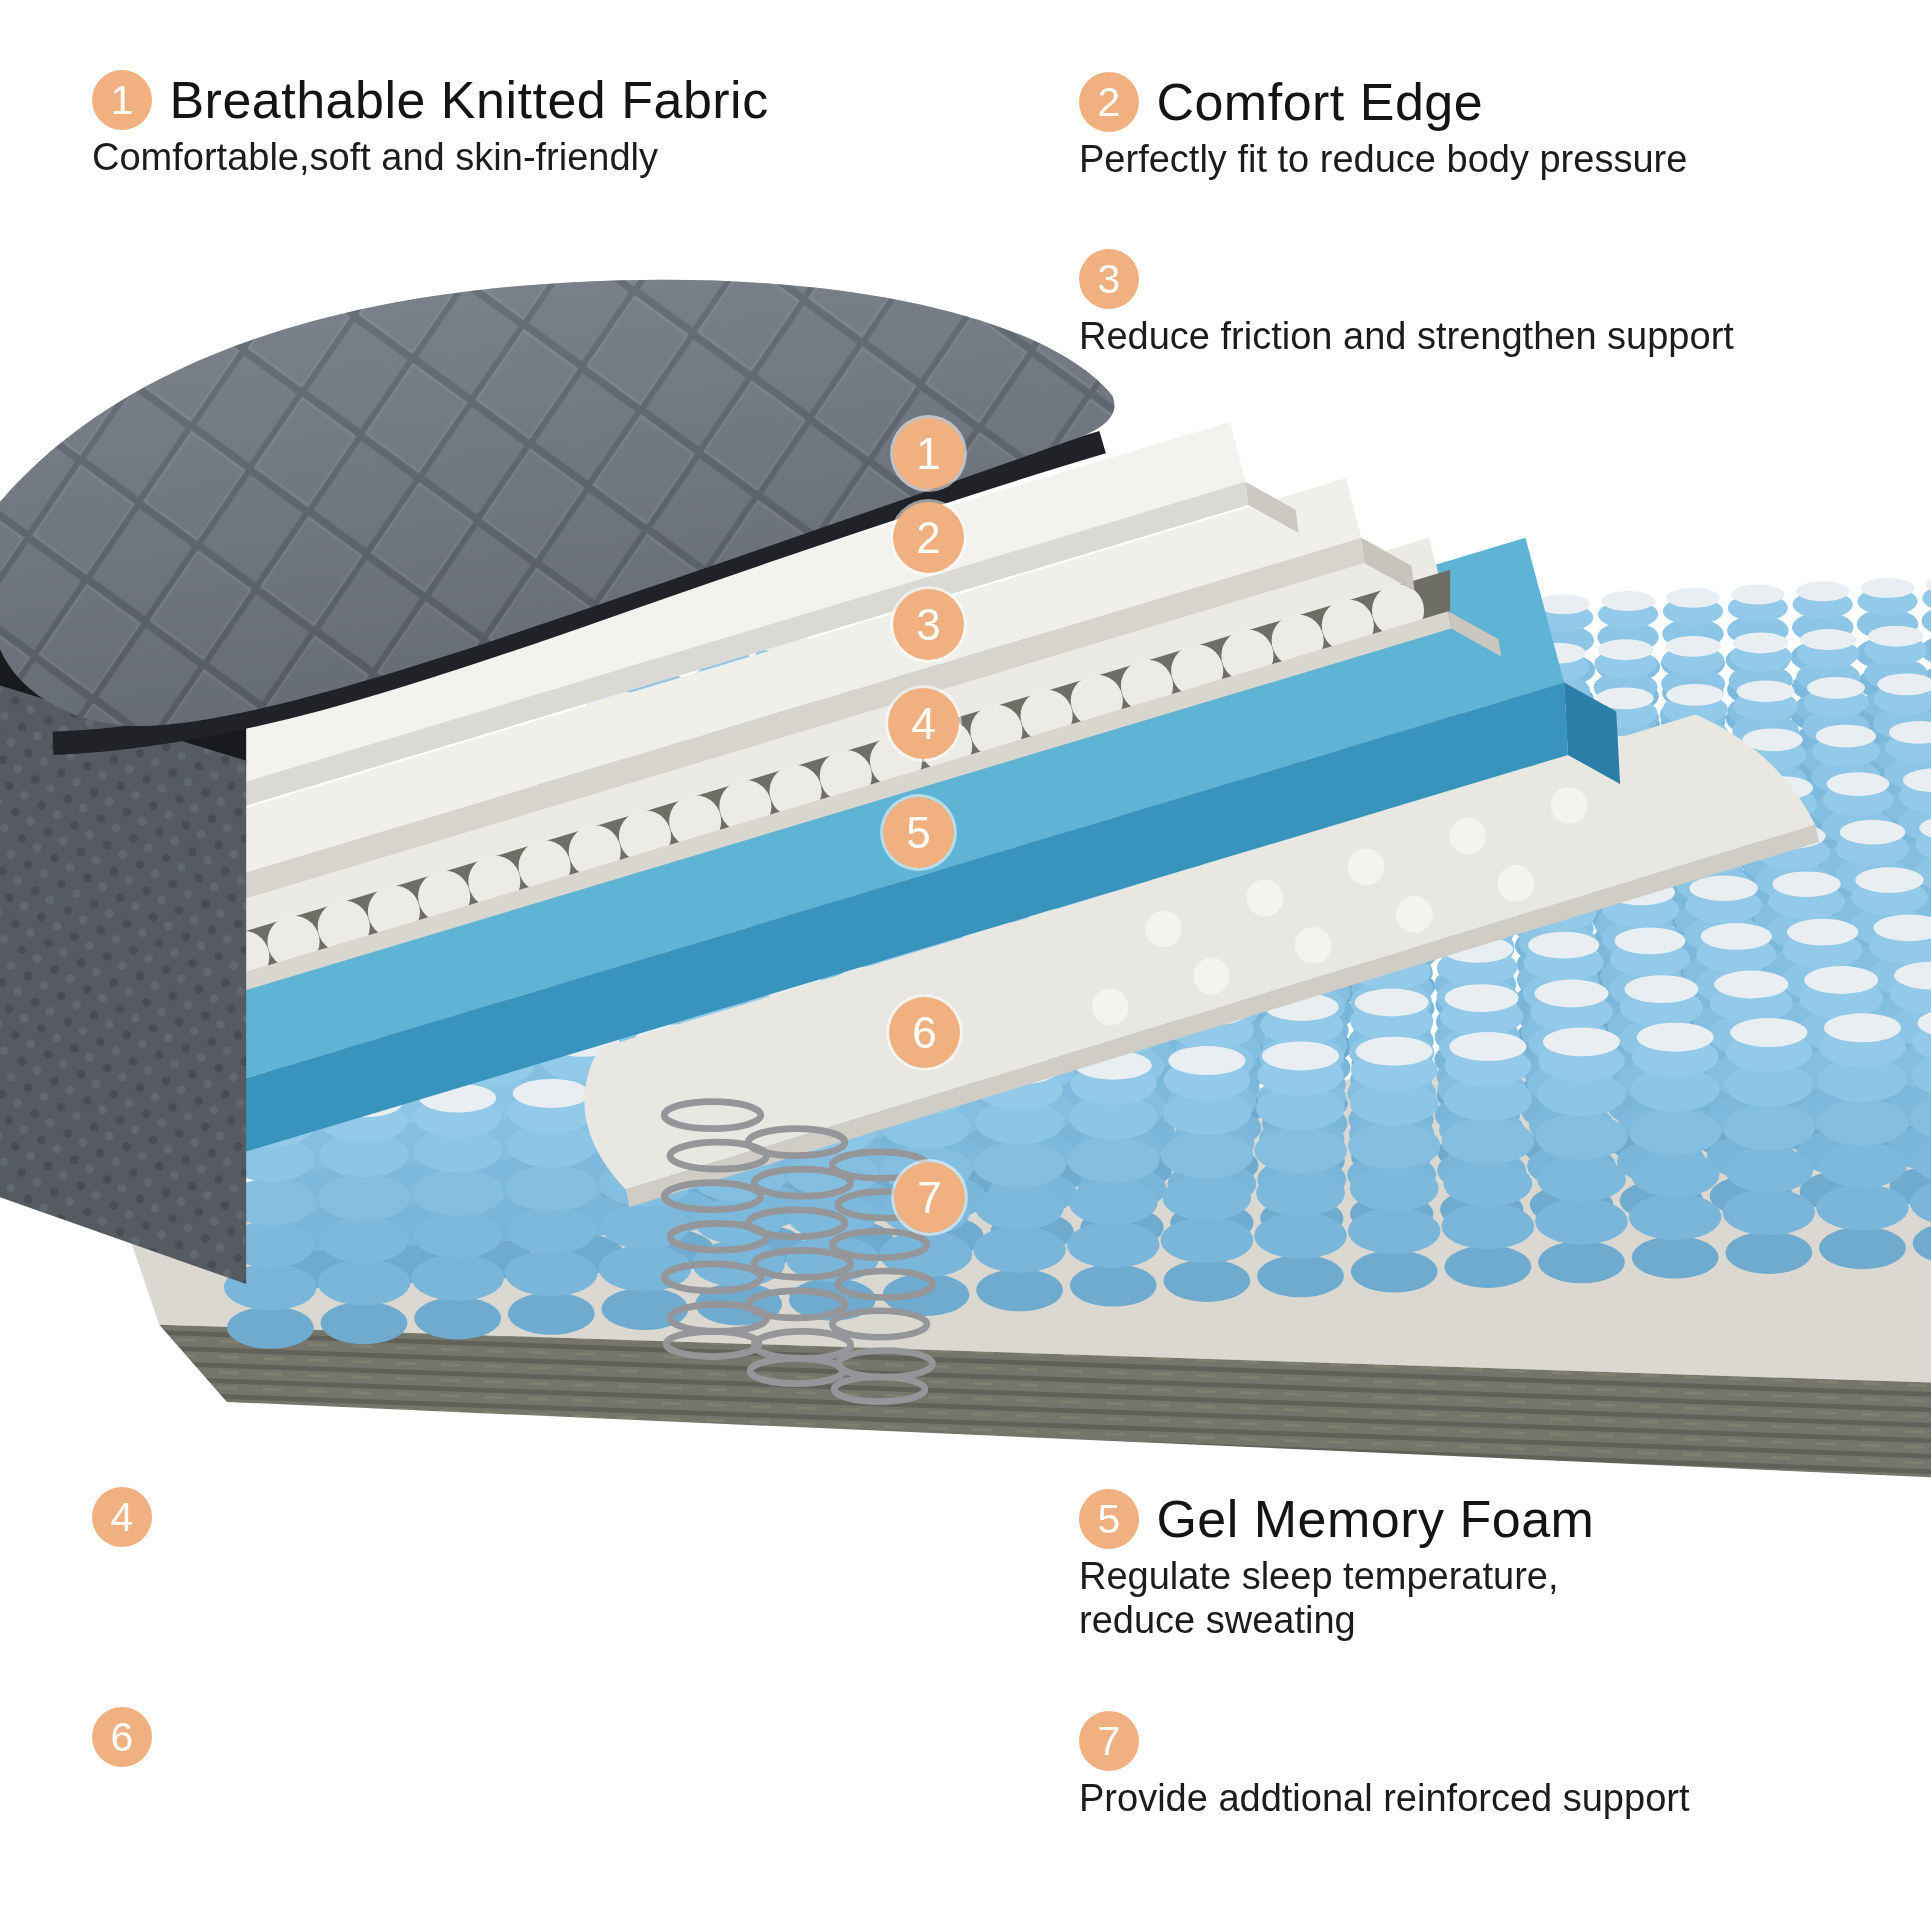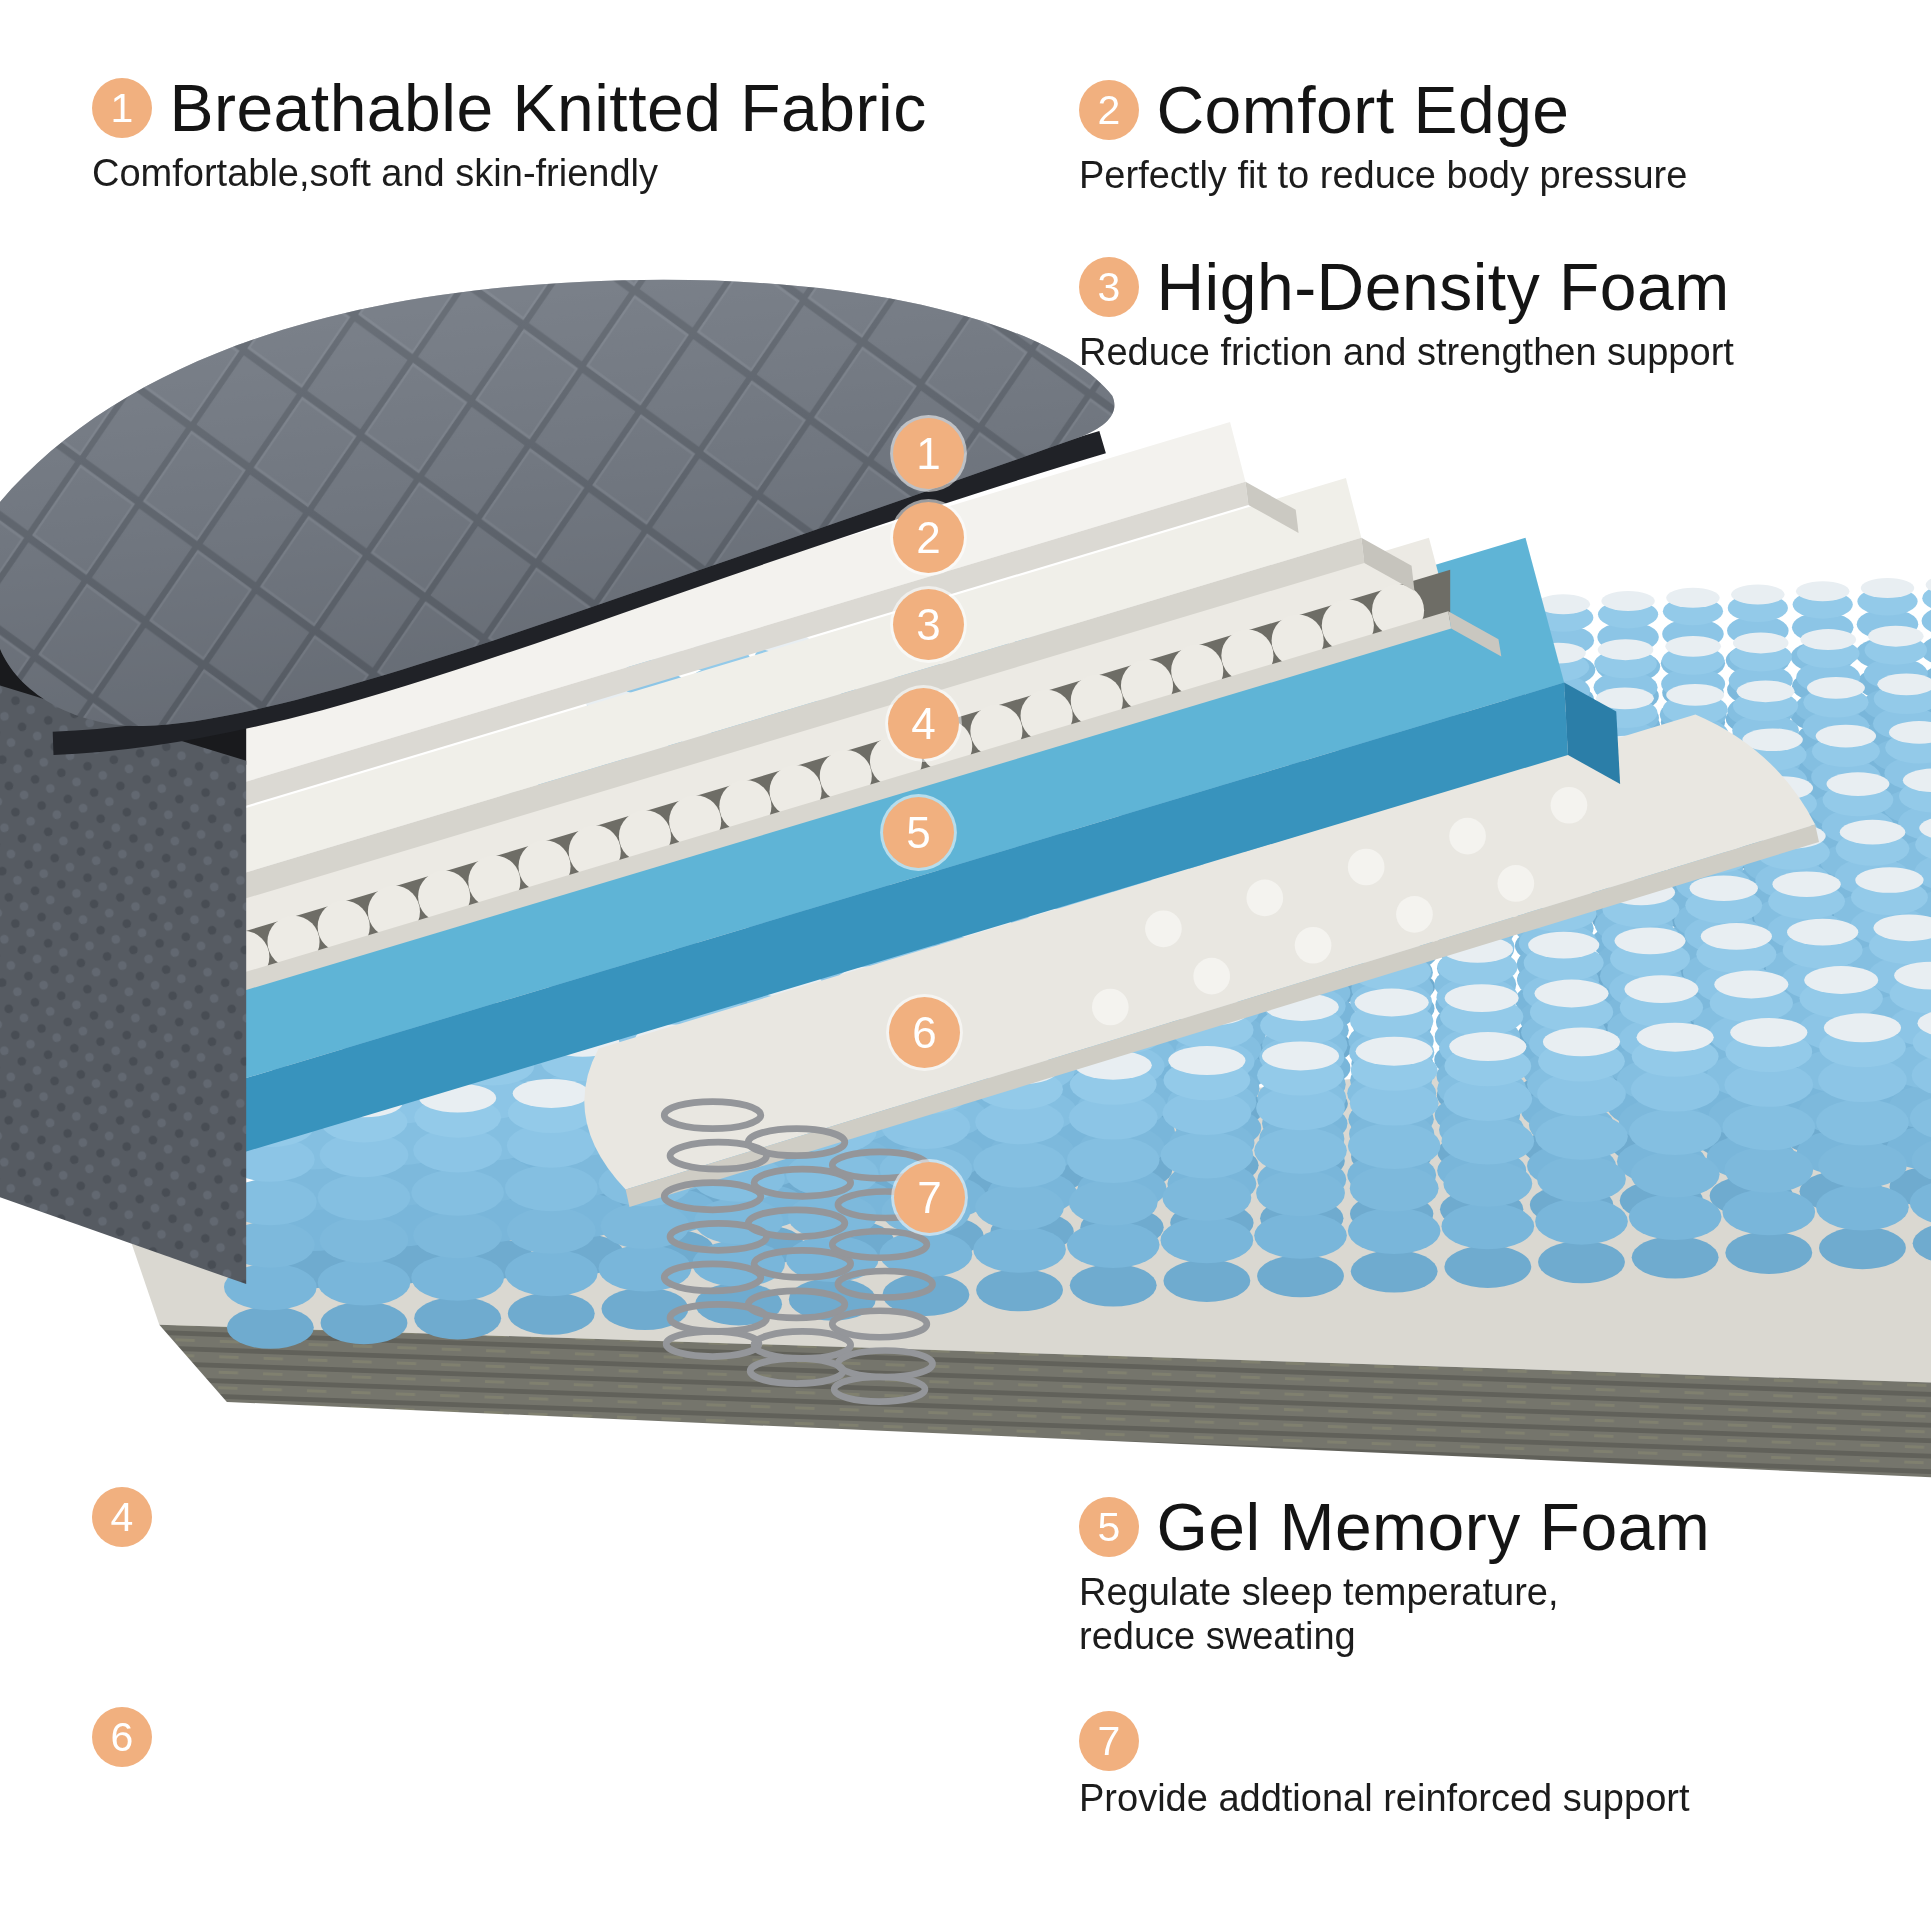--- a/index.html
+++ b/index.html
@@ -16,21 +16,21 @@
   .callout { position:absolute; z-index:5; }
   .c-head { display:flex; align-items:center; gap:17.4px; }
   .badge {
     width:60px; height:60px; border-radius:50%;
     background:#f1b07f; color:#ffffff;
     font-size:41px; line-height:1;
     display:flex; align-items:center; justify-content:center;
     flex:0 0 60px;
   }
   .c-title {
-    font-size:66px; color:#141414; white-space:nowrap; letter-spacing:0.5px;
+    font-size:52px; color:#141414; white-space:nowrap; letter-spacing:0.5px;
   }
   .c-desc {
     margin-top:5px; font-size:38px; line-height:1.16; color:#1c1c1c;
   }
   .marker {
     position:absolute; z-index:6;
     width:71px; height:71px; border-radius:50%;
     background:#f1b07f; color:#ffffff;
     font-size:44px; line-height:1;
     display:flex; align-items:center; justify-content:center;
@@ -406,21 +406,20 @@
     <div class="c-head">
       <span class="badge">2</span>
       <span class="c-title">Comfort Edge</span>
     </div>
     <div class="c-desc">Perfectly fit to reduce body pressure</div>
   </div>
 
   <div class="callout" style="left:1079px; top:249px">
     <div class="c-head">
       <span class="badge">3</span>
-      <span class="c-title">High-Density Foam</span>
     </div>
     <div class="c-desc">Reduce friction and strengthen support</div>
   </div>
 
   <div class="callout" style="left:92px; top:1487px">
     <div class="c-head">
       <span class="badge">4</span>
     </div>
   </div>
 

